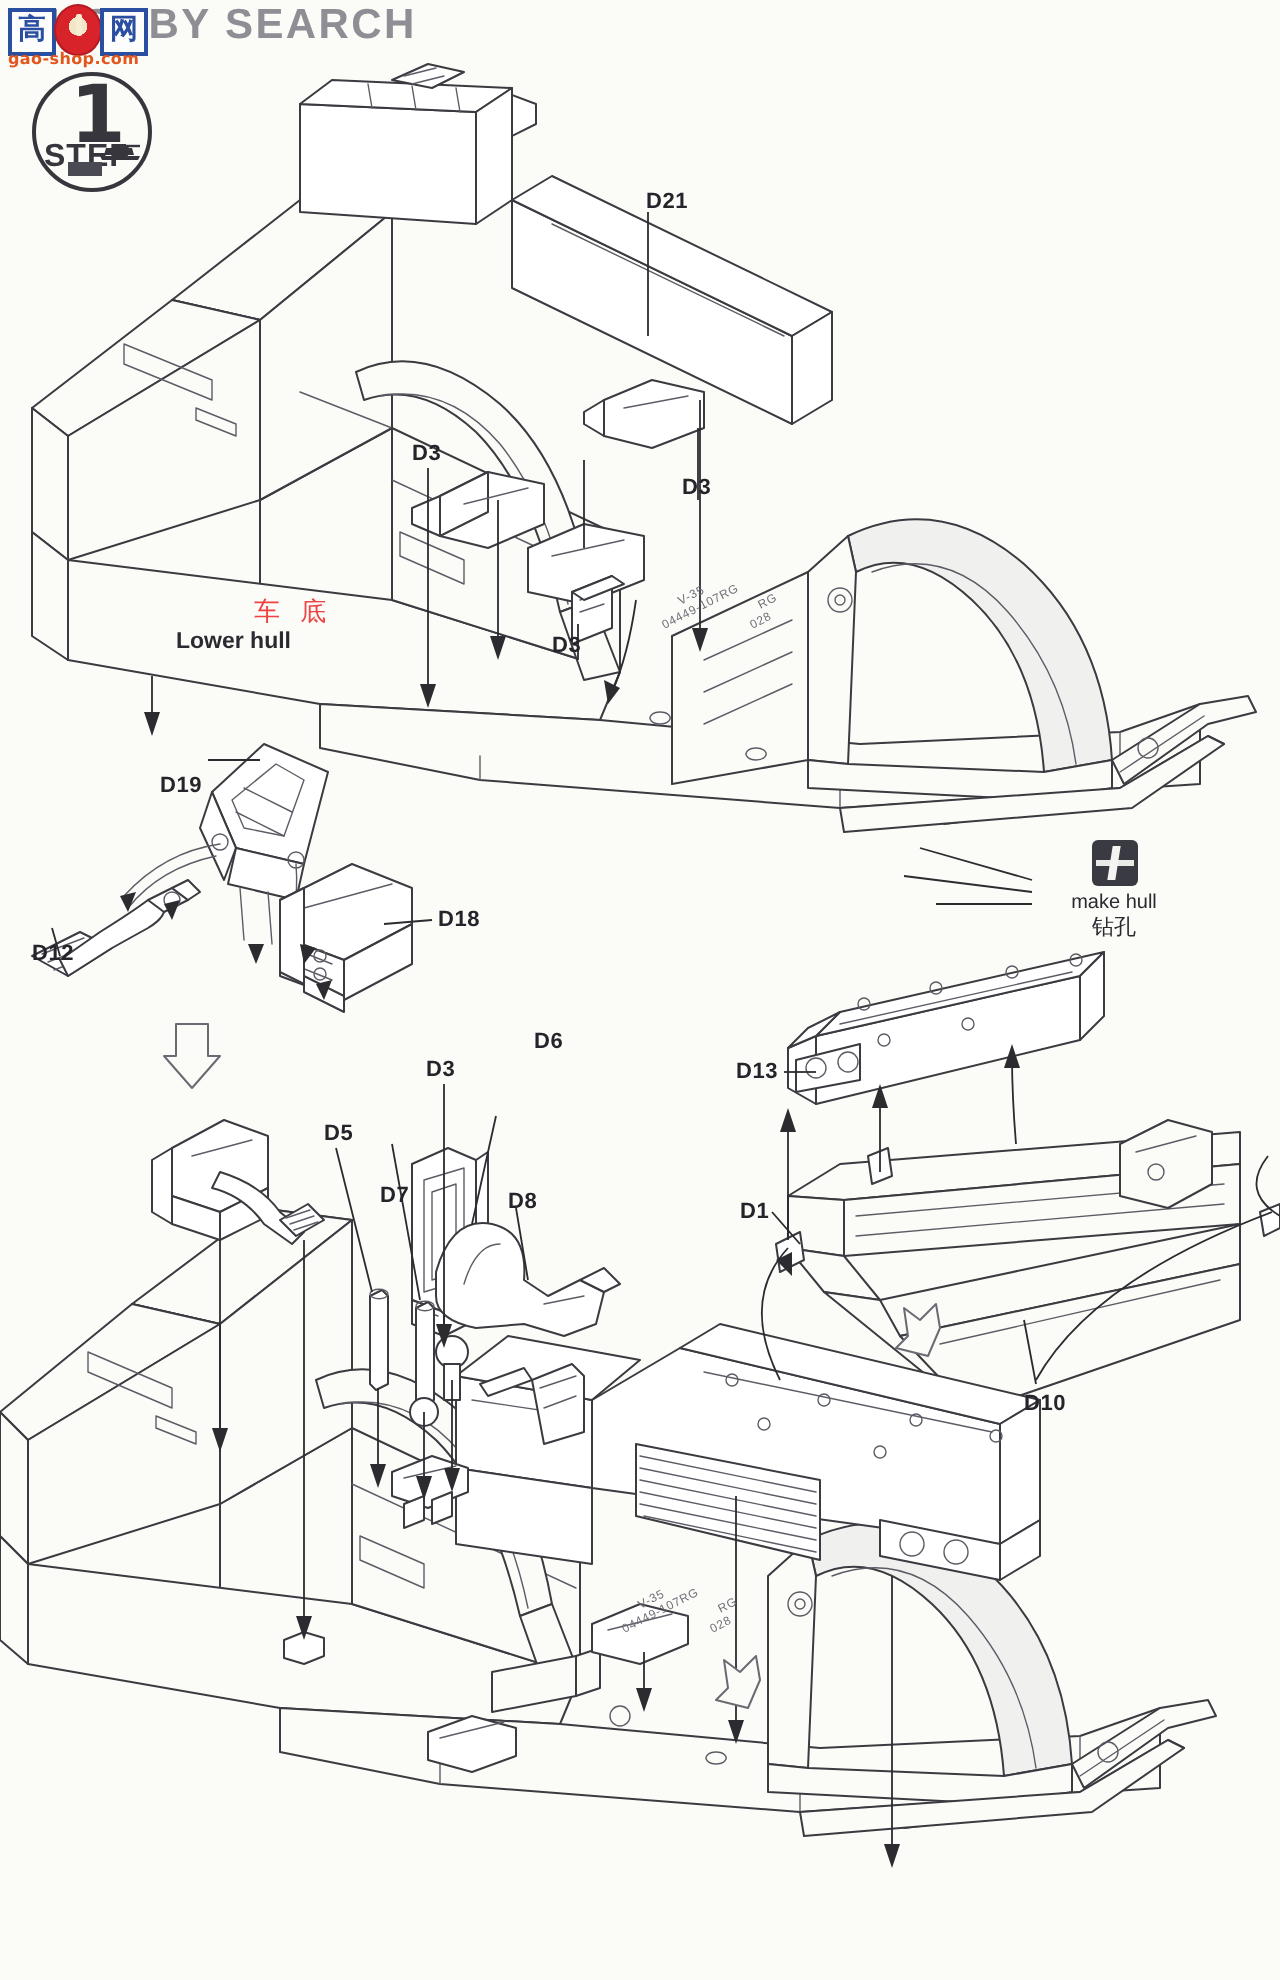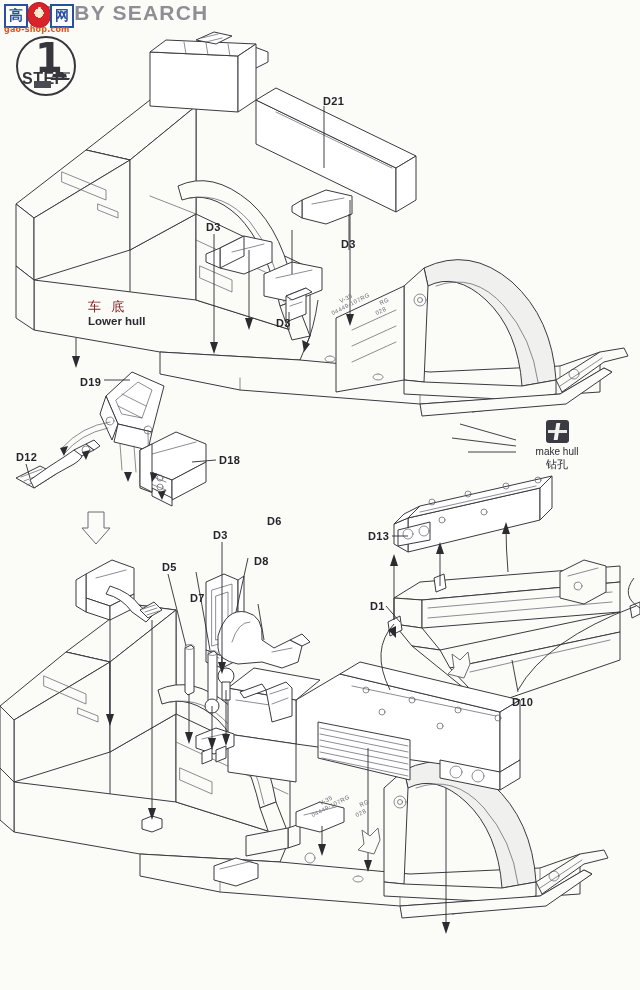--- a/index.html
+++ b/index.html
@@ -76,21 +76,21 @@
   }
   #step-tank{position:absolute;left:33px;top:33px;width:22px;height:12px;}
   #step-sub{
     position:absolute;left:18px;top:45px;
     width:17px;height:7px;background:#4a4a52;
   }
   
   #hull-caption{position:absolute;left:88px;top:300px;text-align:left;}
   #hull-caption .cn{
     font-family:"DejaVu Sans",sans-serif;
-    font-size:13px;color:#7f1d1d;letter-spacing:3px;line-height:1.15;
+    font-size:13px;color:#ef4444;letter-spacing:3px;line-height:1.15;margin-left:39px;
   }
   #hull-caption .en{
     font-family:"Liberation Sans",sans-serif;
     font-size:11.5px;font-weight:bold;color:#2a2a30;line-height:1.2;
   }
   
   #make-hole{position:absolute;left:520px;top:420px;width:74px;text-align:center;}
   #mh-icon{
     width:23px;height:23px;margin:0 auto;
     background:#3a3a42;border-radius:3px;position:relative;
@@ -513,26 +513,26 @@
     </div>
     <div id="mh-en">make hull</div>
     <div id="mh-cn">钻孔</div>
   </div>
 
   <div id="labels">
       <div class="lbl" style="left: 323px; top: 96px;">D21</div>
       <div class="lbl" style="left: 206px; top: 222px;">D3</div>
       <div class="lbl" style="left: 341px; top: 239px;">D3</div>
       <div class="lbl" style="left: 276px; top: 318px;">D3</div>
-      <div class="lbl" style="left: 80px; top: 377px;">D19</div>
-      <div class="lbl" style="left: 16px; top: 452px;">D12</div>
+      <div class="lbl" style="left: 80px; top: 388px;">D19</div>
+      <div class="lbl" style="left: 16px; top: 472px;">D12</div>
       <div class="lbl" style="left: 219px; top: 455px;">D18</div>
       <div class="lbl" style="left: 368px; top: 531px;">D13</div>
       <div class="lbl" style="left: 370px; top: 601px;">D1</div>
       <div class="lbl" style="left: 512px; top: 697px;">D10</div>
       <div class="lbl" style="left: 213px; top: 530px;">D3</div>
       <div class="lbl" style="left: 162px; top: 562px;">D5</div>
       <div class="lbl" style="left: 190px; top: 593px;">D7</div>
       <div class="lbl" style="left: 243px; top: 516px; margin-left: 24px;">D6</div>
-      <div class="lbl" style="left: 254px; top: 556px;">D8</div>
+      <div class="lbl" style="left: 254px; top: 596px;">D8</div>
     </div>
 
 </div>
 
 </body></html>

